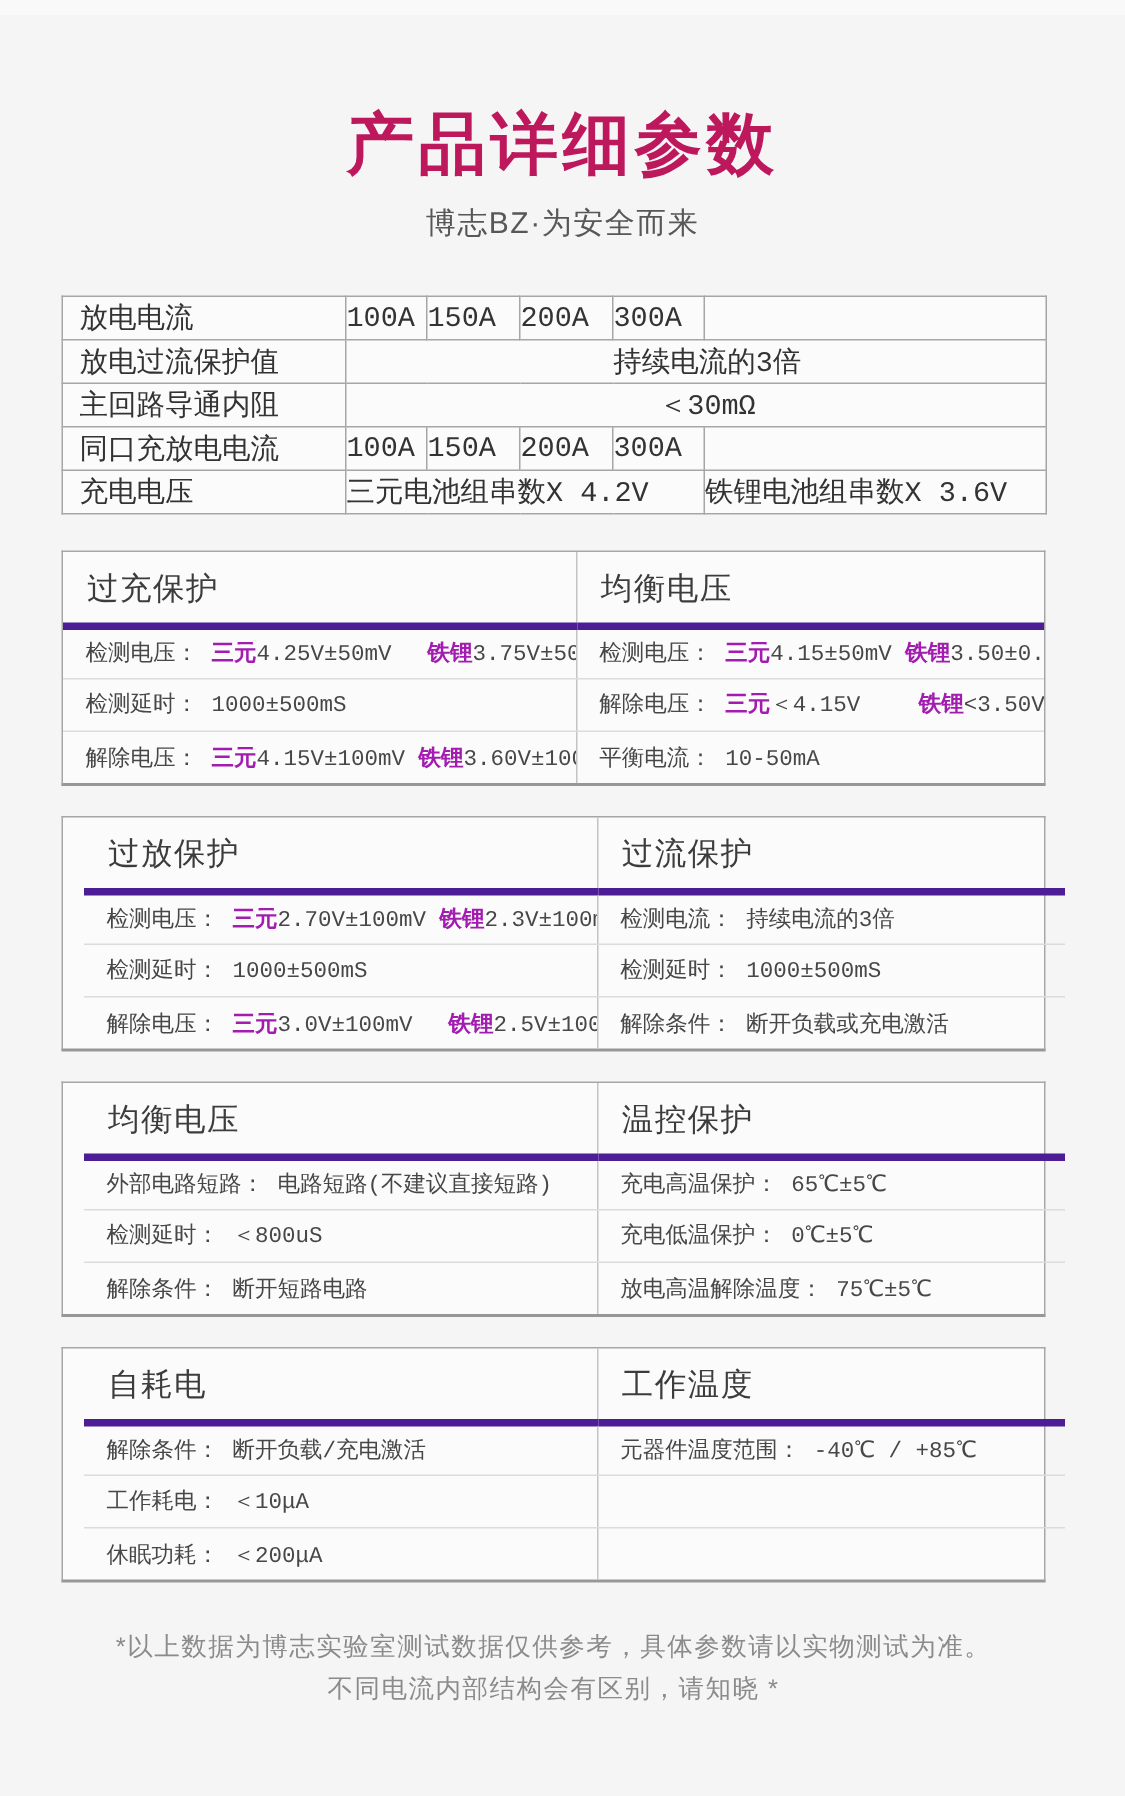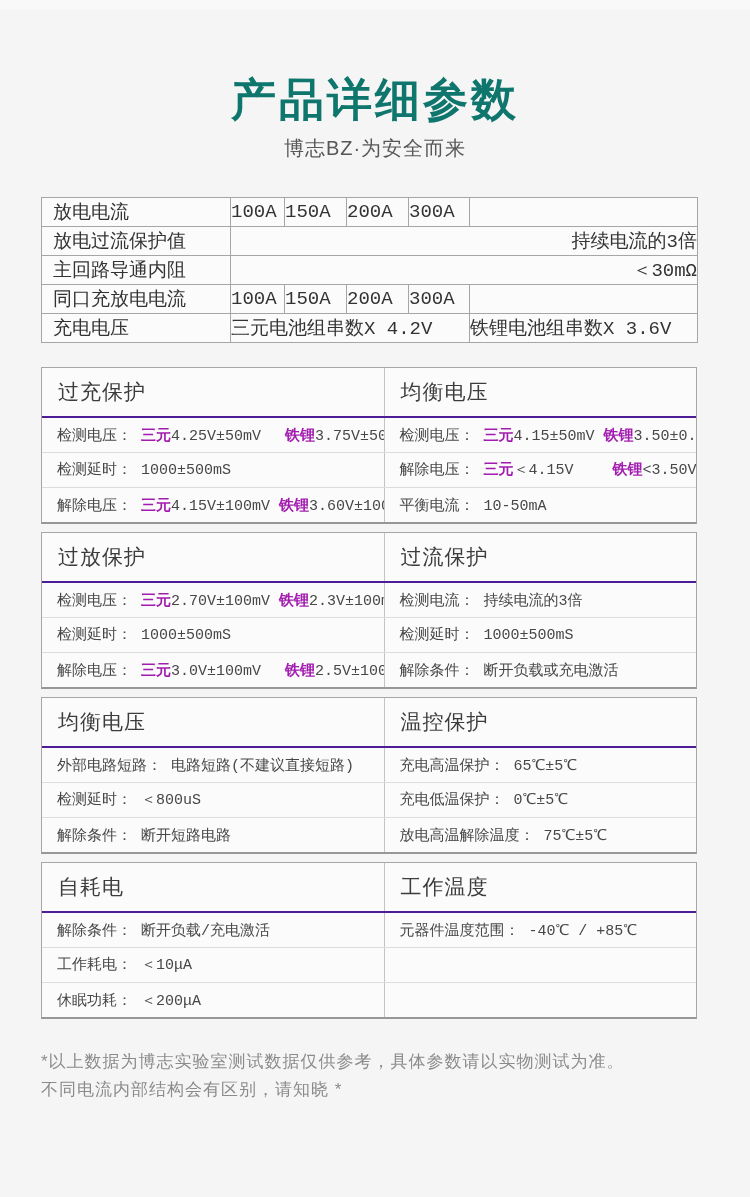--- a/index.html
+++ b/index.html
@@ -7,68 +7,68 @@
   body {
     width: 750px; height: 1197px;
     background: #f5f5f5;
     font-family: "Liberation Sans", "DejaVu Sans", sans-serif;
     color: #333;
     overflow: hidden;
   }
   .top-strip { width: 750px; height: 10px; background: #f9f9f9; }
   .header { text-align: center; padding-top: 62px; }
   .title {
-    font-size: 45px; font-weight: 900; color: #0f766e;
-    letter-spacing: 3px; line-height: 1.25;
+    font-size: 45px; font-weight: 900; color: #be185d;
+    letter-spacing: 3px; line-height: 1.25; font-family: Liberation Mono, monospace;
   }
   .subtitle {
     margin-top: 7px; font-size: 20px; color: #575757; letter-spacing: 1px;
   }
 
   .content { width: 656px; margin-left: 41px; }
 
   
   table { border-collapse: collapse; table-layout: fixed; font-family: Liberation Mono, monospace; }
   .spec-table { width: 656px; margin-top: 35px; background: #fbfbfb; }
   .spec-table td {
     border: 1px solid #a6a6a6;
     height: 29px;
     font-size: 19px; color: #333;
     white-space: nowrap; overflow: hidden;
   }
   .spec-table td.lbl { padding-left: 11px; text-align: left; }
   .spec-table td.val { }
-  .spec-table td.span-val { padding-left: 15px; text-align: right; }
+  .spec-table td.span-val { padding-left: 15px; text-align: center; }
   .spec-table td.pair-val { text-align: left; }
 
   
   .section {
     width: 656px; background: #fbfbfb;
     border: 1px solid #a6a6a6; border-bottom: 2px solid #979797;
   }
   .sec-2 { margin-top: 24px; }
-  .sec-n { margin-top: 8px; }
+  .sec-n { margin-top: 20px; padding-left: 14px; }
   .section table { width: 100%; }
   .section th, .section td { font-weight: normal; text-align: left; }
   .section th {
     height: 49px; font-size: 21px; color: #3c3c3c;
     padding-left: 16px; letter-spacing: 1px;
-    border-bottom: 2px solid #4c1d95;
+    border-bottom: 5px solid #4c1d95;
   }
   .section td {
     height: 35px; font-size: 15px; color: #474747;
     padding-left: 15px; white-space: nowrap; overflow: hidden;
     border-bottom: 1px solid #dcdcdc;
   }
   .section tr:last-child td { border-bottom: none; }
   .section .colL { border-right: 1px solid #c4c4c4; }
   .section b, .section .em { font-weight: 700; color: #a21caf; }
 
   .footnote {
-    margin-top: 29px; text-align: left;
+    margin-top: 29px; text-align: center;
     font-size: 17px; color: #8b8b8b; line-height: 28px; letter-spacing: 1px;
   }
 </style>
 </head>
 <body>
 
 <div class="top-strip"></div>
 
 <div class="header">
   <div class="title">产品详细参数</div>

